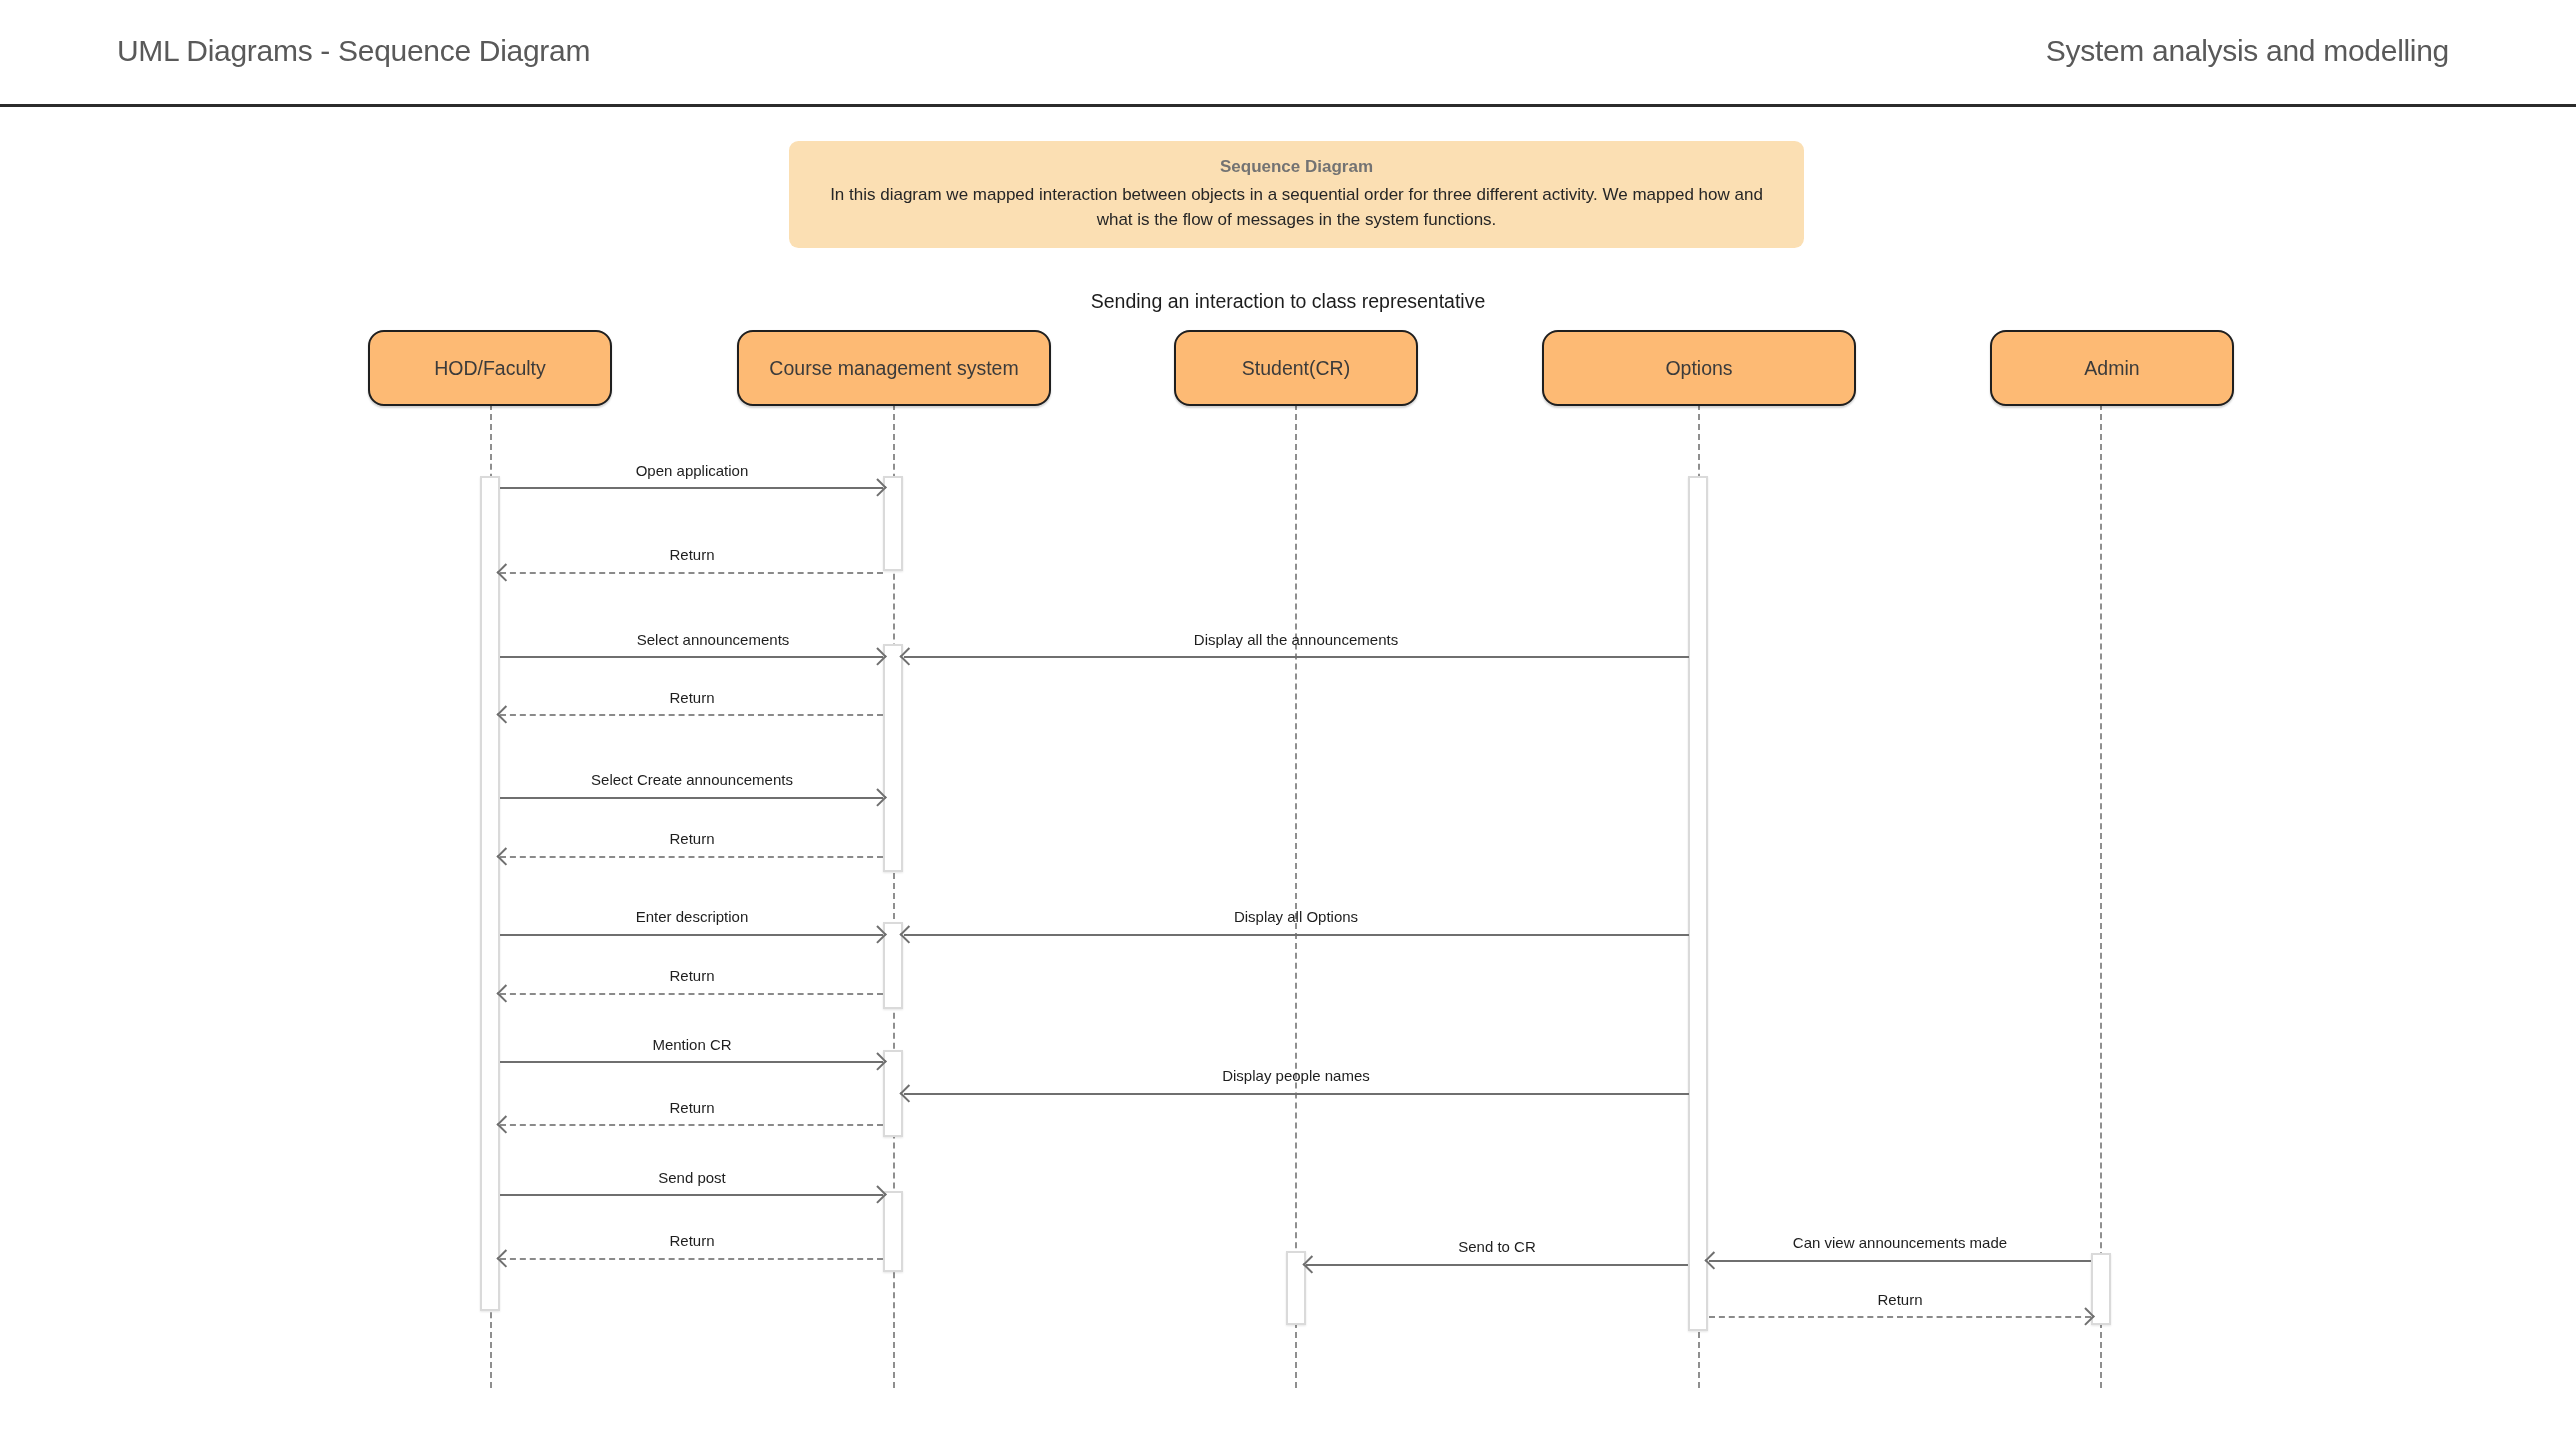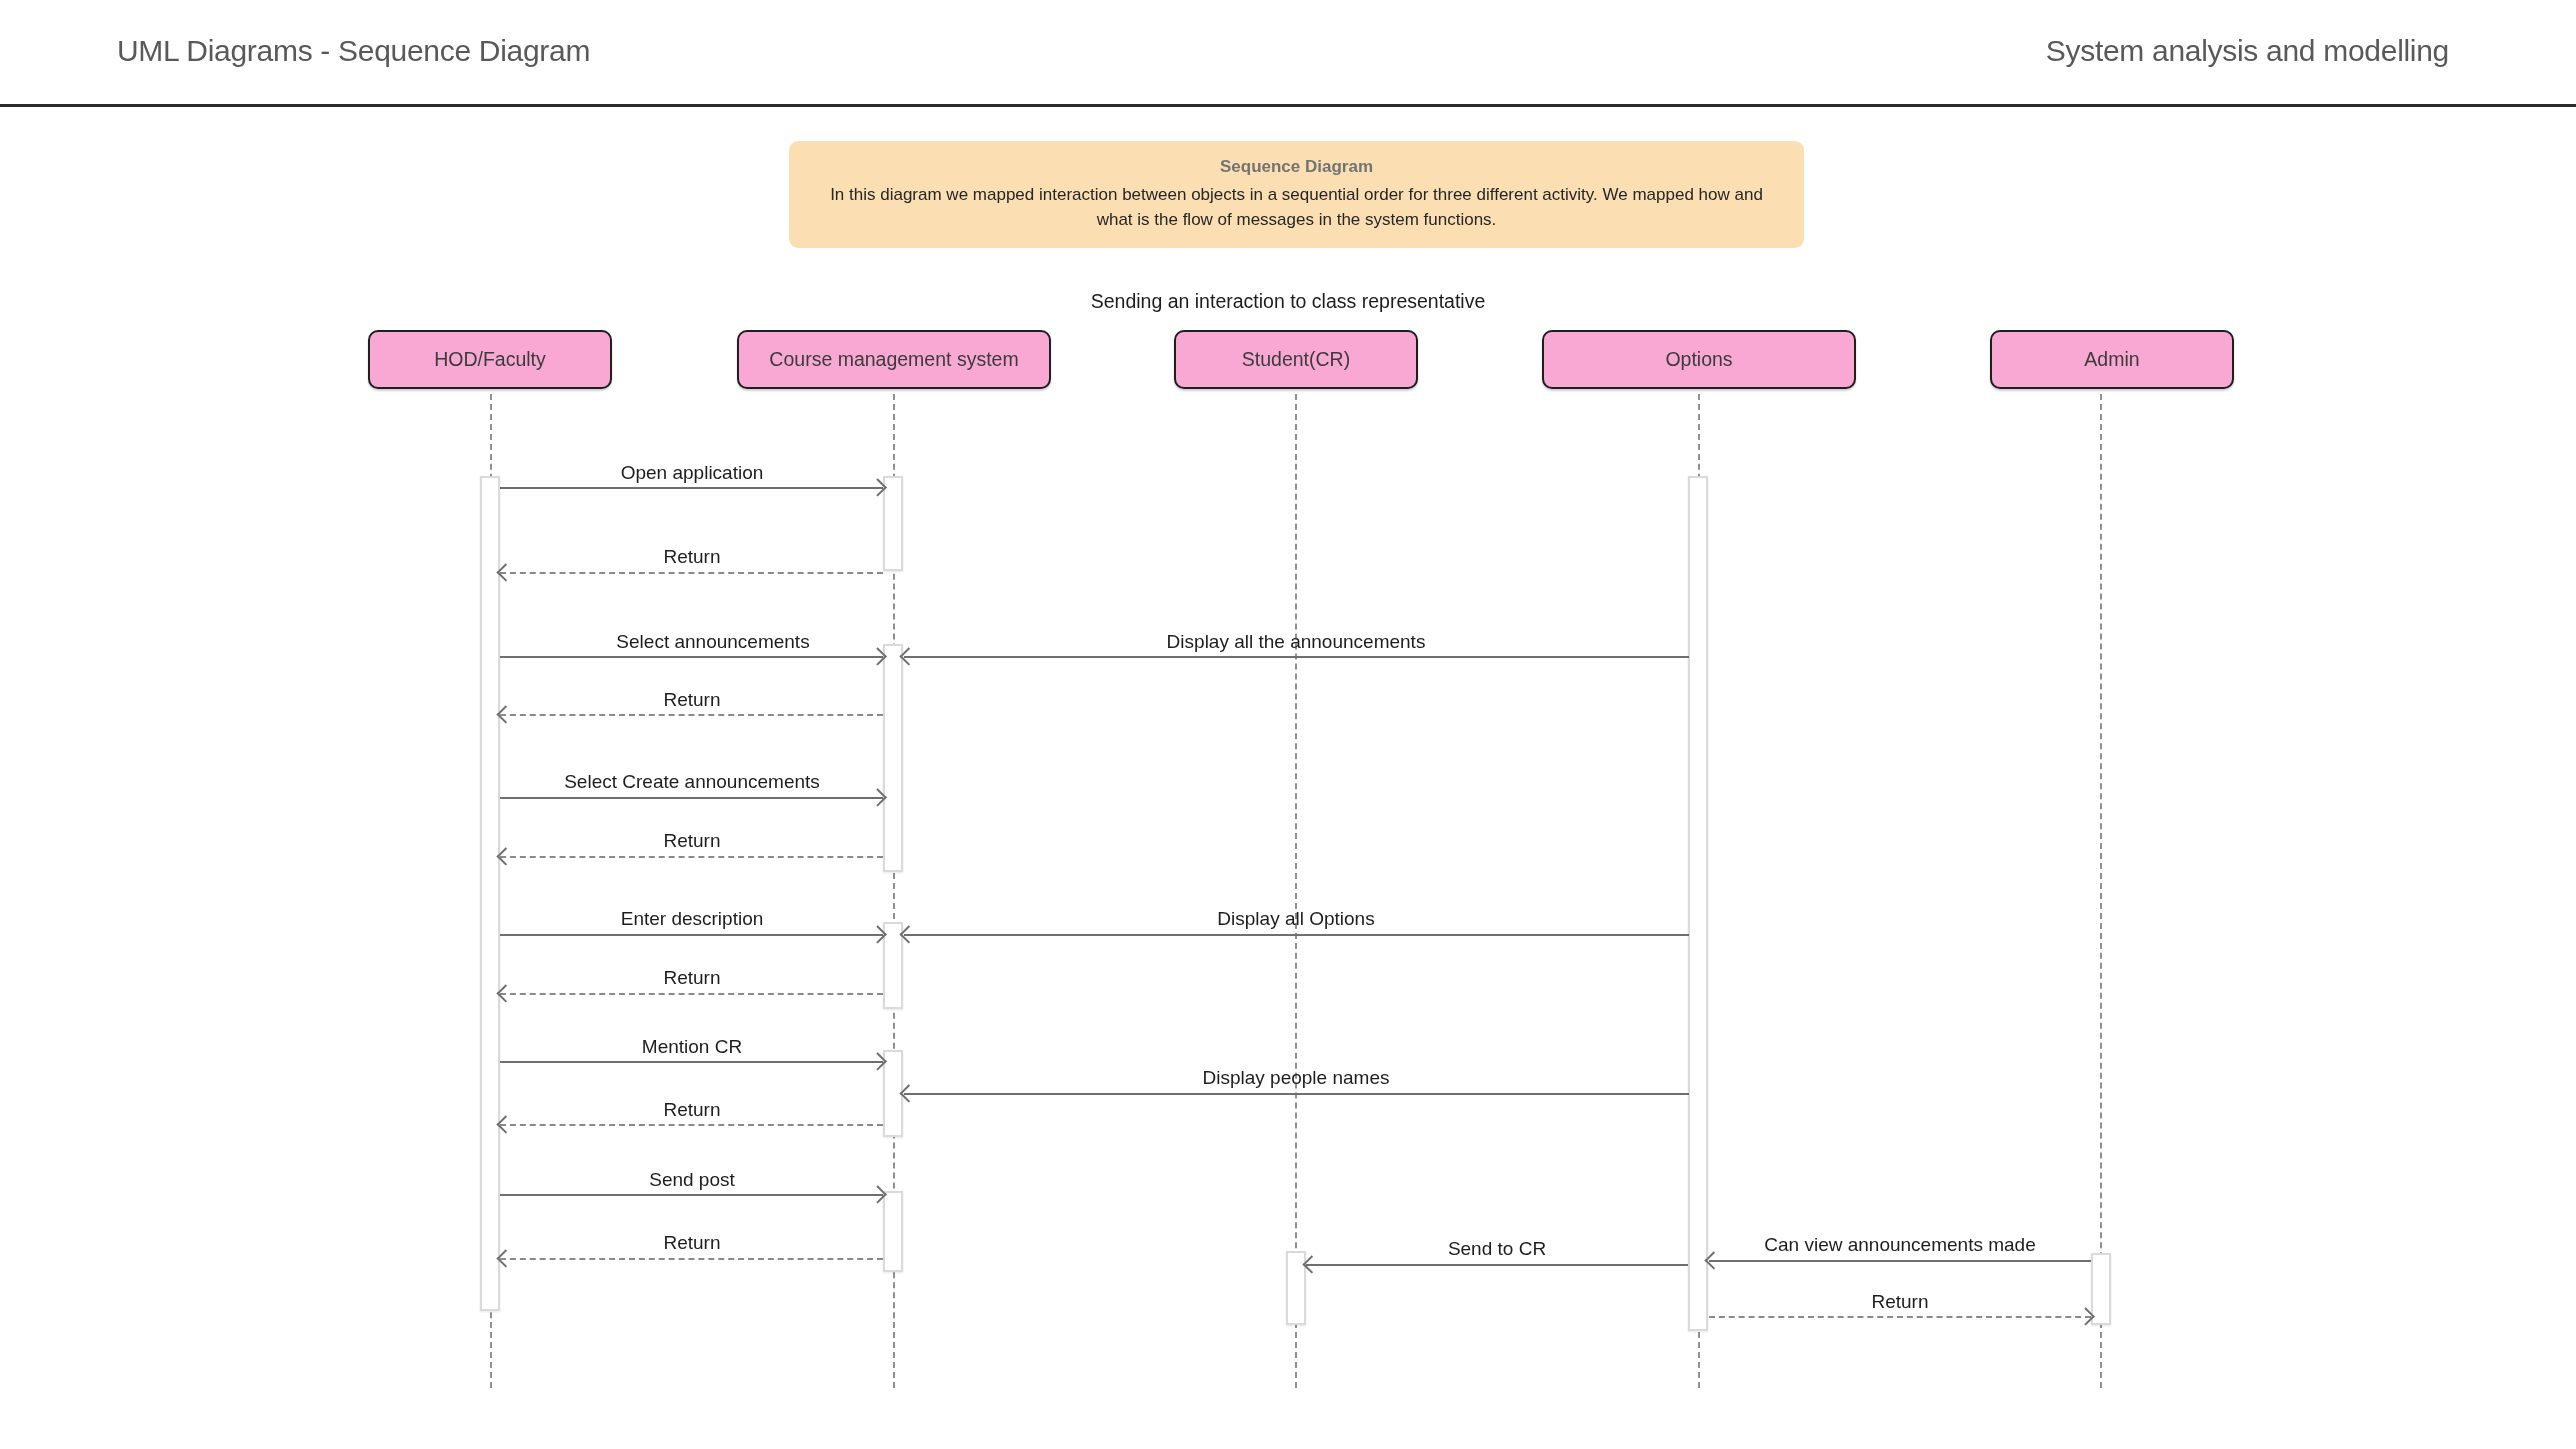--- a/index.html
+++ b/index.html
@@ -53,24 +53,24 @@
   }
   #diagram-title {
     position: absolute; top: 290px; left: 0; width: 2576px;
     text-align: center;
     font-size: 19.5px; color: #1d1d1d; font-weight: 400;
   }
 
   
   .lifeline-head {
     position: absolute;
-    height: 59px;
+    height: 76px;
     border: 2.7px solid #1f1f1f;
-    border-radius: 10px;
-    background: #f9a8d4;
+    border-radius: 16px;
+    background: #fdba74;
     display: flex; align-items: center; justify-content: center;
     box-shadow: 0 1.3px 2px rgba(0,0,0,0.18);
   }
   .lifeline-head span {
     font-size: 19.5px; color: #3b3b3b; font-weight: 400;
     white-space: nowrap;
   }
 
   
   .lifeline-stem {
@@ -108,21 +108,21 @@
   }
   .msg-head.open-left {
     width: 13.4px; height: 13.4px;
     border-bottom: 2px solid #6f6f6f;
     border-left: 2px solid #6f6f6f;
     transform: rotate(45deg);
   }
 
   .msg-label {
     position: absolute;
-    font-size: 19px; color: #1e1e1e; font-weight: 400;
+    font-size: 15px; color: #1e1e1e; font-weight: 400;
     white-space: nowrap;
     transform: translateX(-50%);
   }
 </style>
 </head>
 <body>
 
 <div id="app-header">
   <div id="header-title">UML Diagrams - Sequence Diagram</div>
   <div id="header-subject">System analysis and modelling</div>

